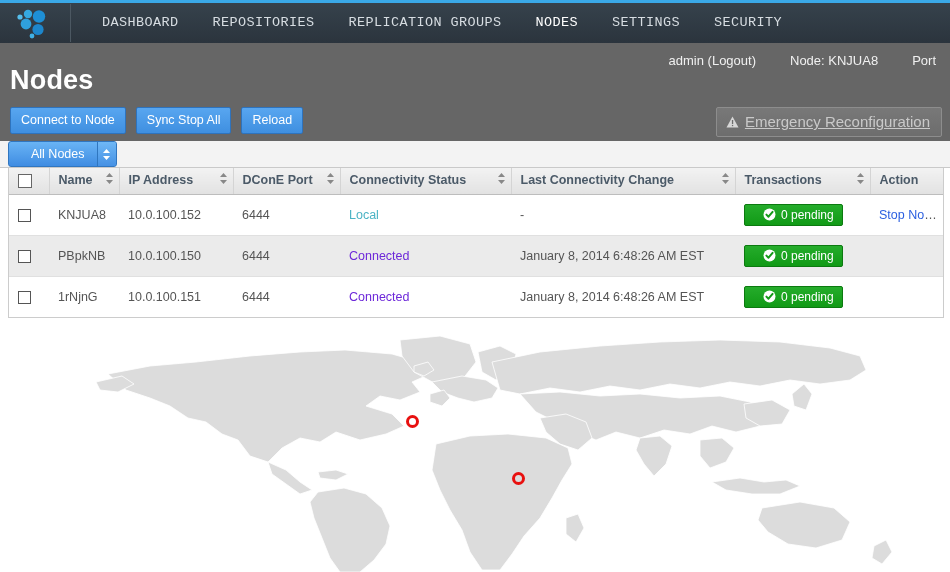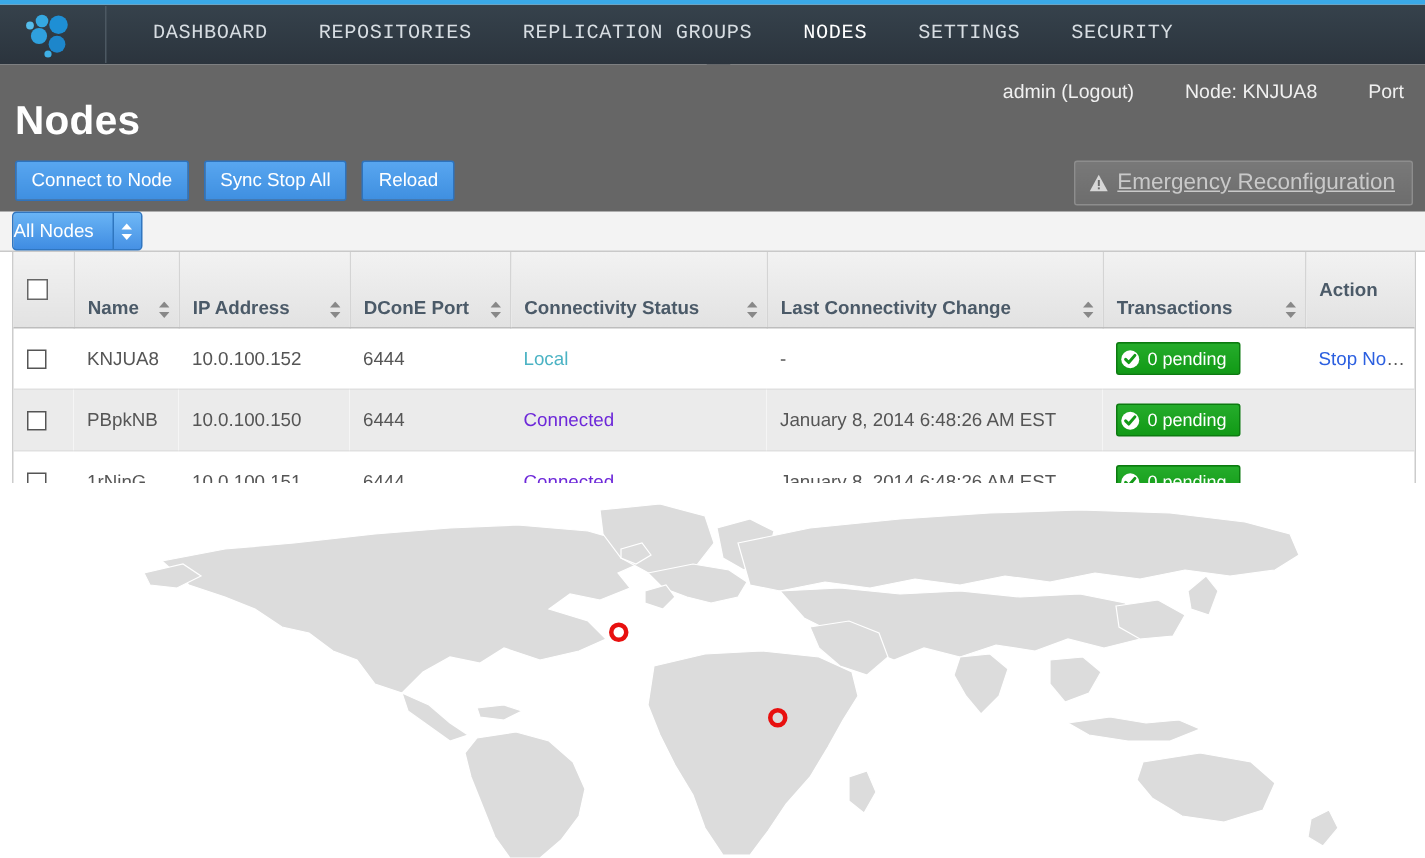--- a/index.html
+++ b/index.html
@@ -152,21 +152,21 @@
     align-items: stretch;
     background: linear-gradient(to bottom, #69b4f5 0%, #3f8ce2 100%);
     border: 1px solid #3076c0;
     border-radius: 3px;
     cursor: pointer;
     overflow: hidden;
   }
   .filter-label {
     color: #ffffff;
     font-size: 12.5px;
-    padding: 0 12px 0 0;
+    padding: 0 12px 0 22px;
     display: flex;
     align-items: center;
     white-space: nowrap;
   }
   .filter-arrowbox {
     width: 18px;
     border-left: 1px solid #2f76bf;
     display: flex;
     align-items: center;
     justify-content: center;
@@ -198,24 +198,23 @@
     text-align: left;
     padding: 5px 6px 6px 9px;
     height: 18px;
     white-space: nowrap;
     position: relative;
     box-sizing: border-box;
   }
   table.nodes thead th:last-child { border-right: none; }
   .th-inner {
     display: flex;
-    align-items: flex-end;
+    align-items: flex-start;
     justify-content: space-between;
     gap: 6px;
-    margin-top: 25px;
   }
   .sort-icon { flex: none; display: block; }
   table.nodes tbody td {
     font-size: 12.5px;
     color: #555555;
     padding: 9px 6px 9px 9px;
     border-bottom: 1px solid #e0e0e0;
     white-space: nowrap;
     overflow: hidden;
     text-overflow: ellipsis;
@@ -246,21 +245,21 @@
   .link-action { color: #2b5fe0; cursor: pointer; margin-top: 10px; }
   .badge {
     display: inline-flex;
     align-items: center;
     gap: 5px;
     background: linear-gradient(to bottom, #25ac2b 0%, #119a16 100%);
     border: 1px solid #0c7a10;
     border-radius: 2px;
     color: #ffffff;
     font-size: 12px;
-    padding: 3px 8px 3px 2px;
+    padding: 3px 8px 3px 18px;
     white-space: nowrap;
     cursor: pointer;
   }
   .badge svg { display: block; flex: none; }
 
   
   .map-area {
     position: absolute;
     top: 322px; left: 0;
     width: 950px;

